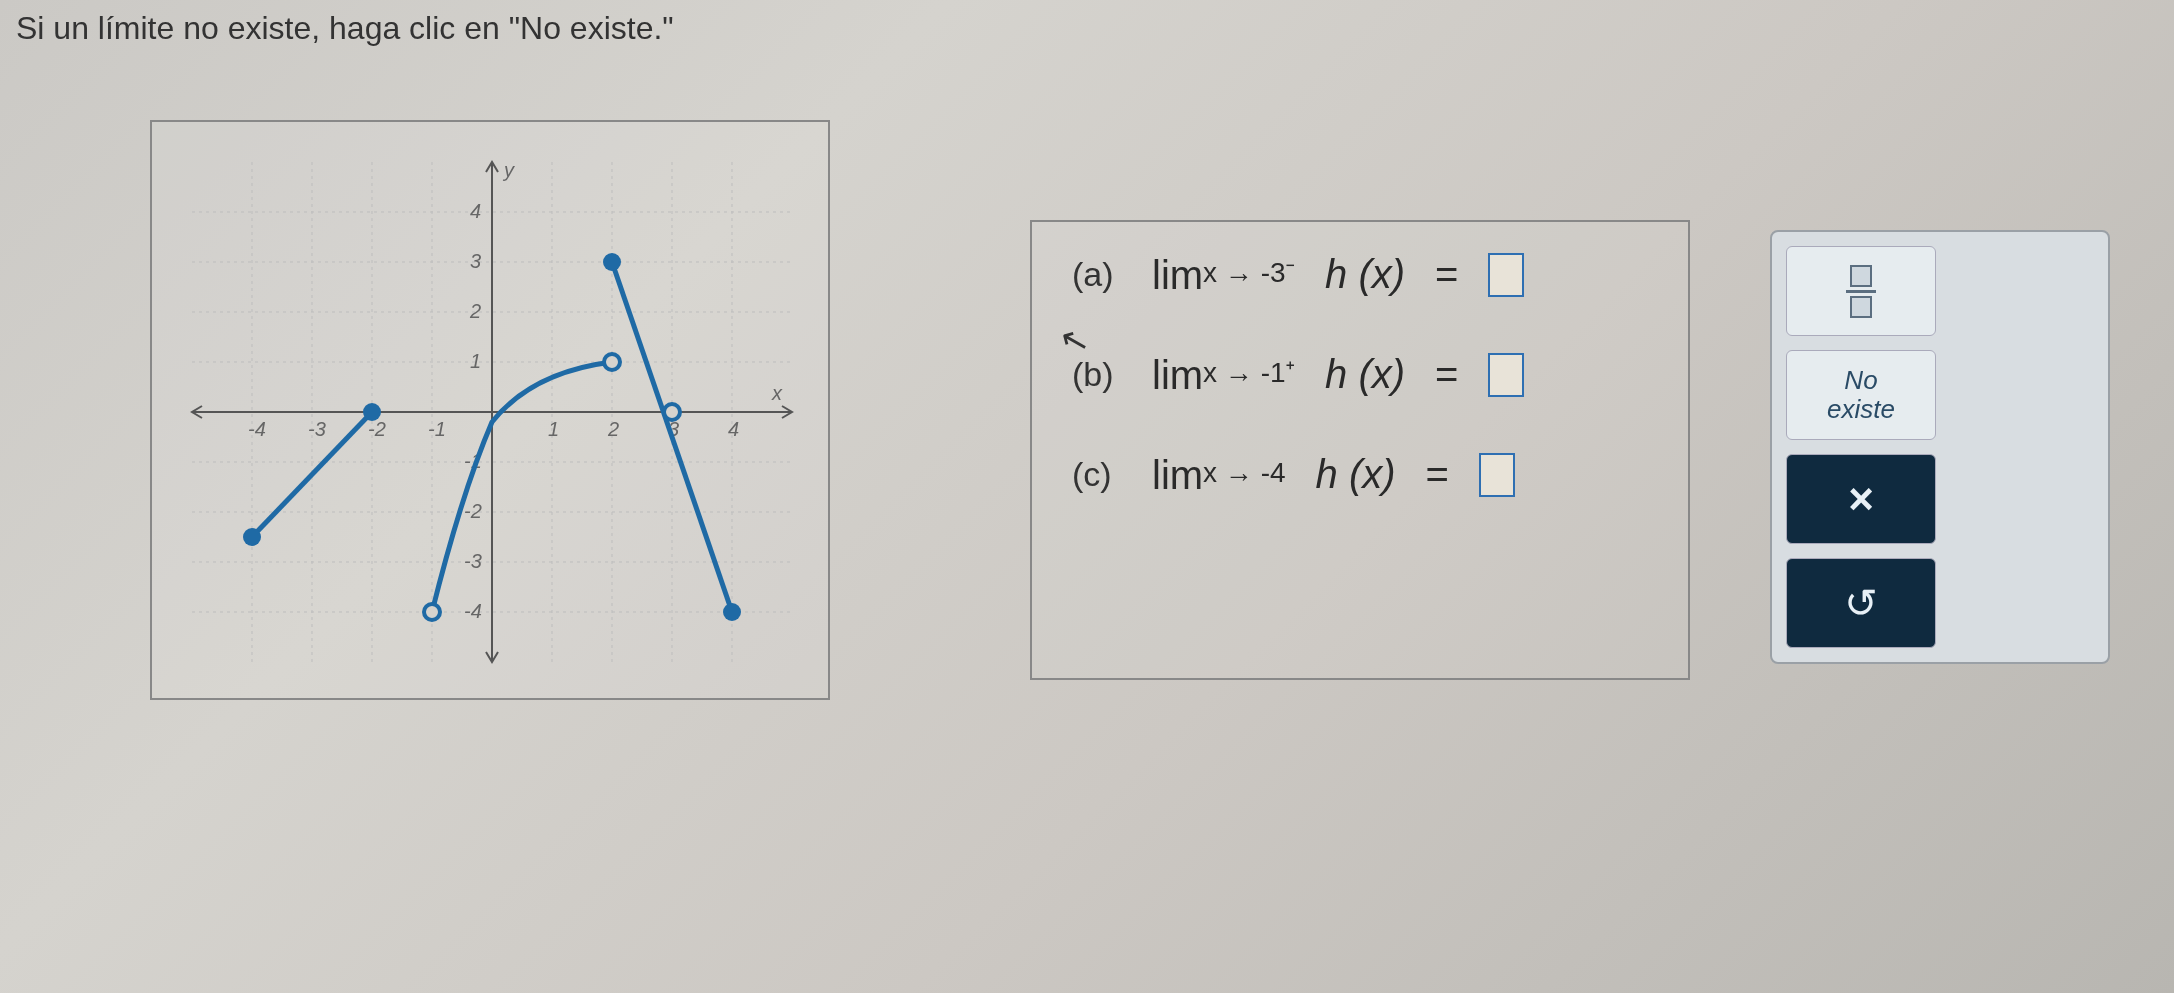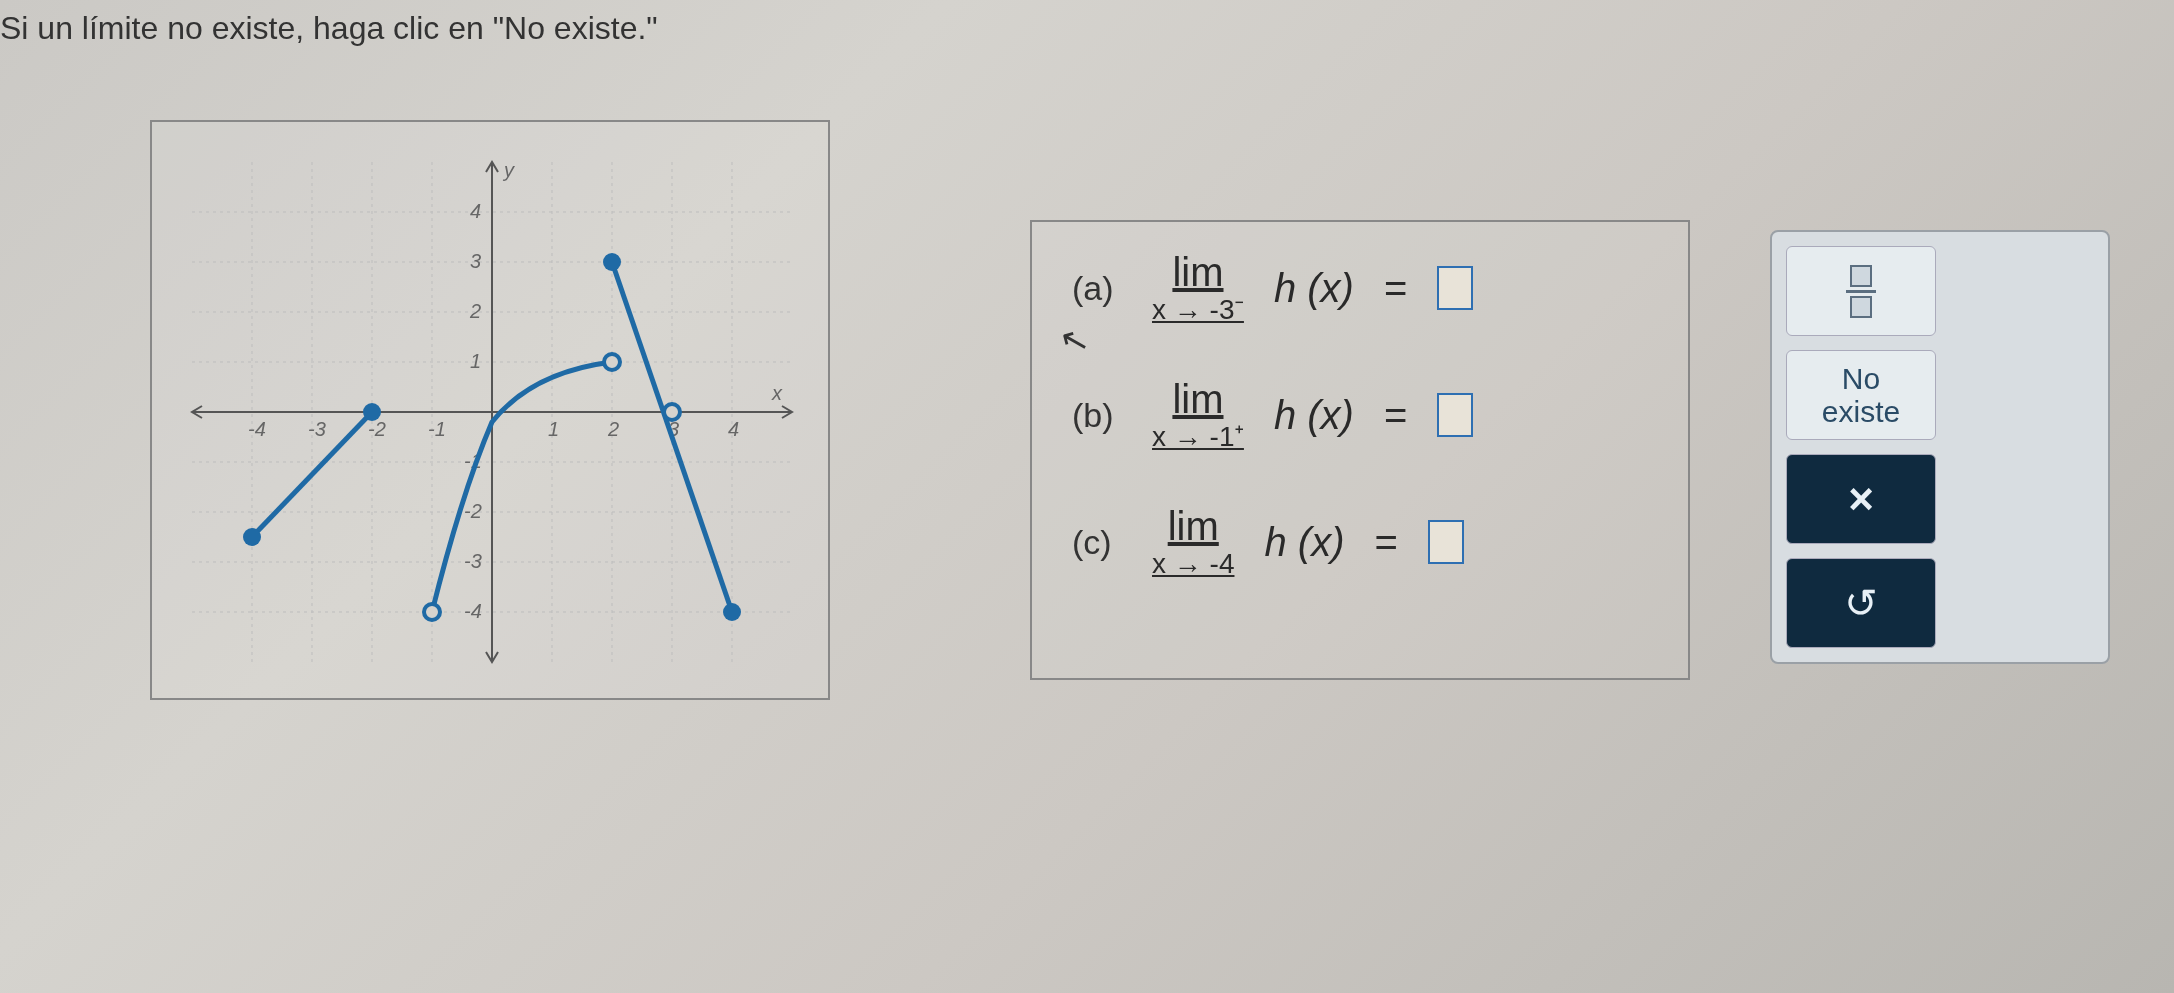--- a/index.html
+++ b/index.html
@@ -10,21 +10,21 @@
     height: 993px;
     background: linear-gradient(135deg, #cbc9c5 0%, #d5d3ce 30%, #ccc8c3 60%, #b8b6b1 100%);
     font-family: Arial, sans-serif;
     color: #2a2a2a;
     position: relative;
     overflow: hidden;
   }
   .instruction {
     position: absolute;
     top: 10px;
-    left: 0;
+    left: 16px;
     font-size: 32px;
     color: #333;
   }
   .chart-wrap {
     position: absolute;
     top: 120px;
     left: 150px;
     width: 680px;
     height: 580px;
     border: 2px solid #888;
@@ -42,21 +42,21 @@
     background: rgba(255,255,255,0.06);
   }
   .answer-row {
     display: flex;
     align-items: center;
     gap: 30px;
     margin-bottom: 55px;
     font-size: 36px;
   }
   .answer-row .label { font-size: 34px; color:#333; width:50px; }
-  .lim-block { display:flex; flex-direction:column; align-items:center; line-height:1;text-decoration:underline; }
+  .lim-block { display:flex; align-items:flex-start; line-height:1; }
   .lim-block .lim { font-size:40px; }
   .lim-block .approach { font-size:28px; margin-top:4px; }
   .hx { font-size:40px; font-style:italic;text-align:right; }
   .eq { font-size:40px; }
   .input-box {
     width: 36px; height: 44px;
     border: 2px solid #2e6fb2;
     background: #e8e3d8;
     display:inline-block;
   }
@@ -91,21 +91,21 @@
     text-align:center;
     border: 1px solid #aab;
   }
   .pal-light { background:#e6ecef; color:#2a4b66; }
   .pal-dark  { background:#0f2a3f; color:#e8f0f6; }
   .frac { display:flex; flex-direction:column; align-items:center; line-height:1; }
   .frac .n, .frac .d {
     width:22px; height:22px; border:2px solid #5b6e80; background:#cfd8df;
   }
   .frac .bar { width:30px; height:3px; background:#5b6e80; margin:3px 0;}
-  .noexist { font-size:30px; line-height:1.1; }
+  .noexist { font-size:26px; line-height:1.1;font-style:italic; }
   .x-mark { font-size:44px; font-weight:bold; }
   .undo { font-size:40px; }
 </style>
 </head>
 <body>
 
 <div class="instruction">Si un límite no existe, haga clic en "No existe."</div>
 
 <div class="chart-wrap">
 <svg width="680" height="580" viewBox="0 0 680 580">

